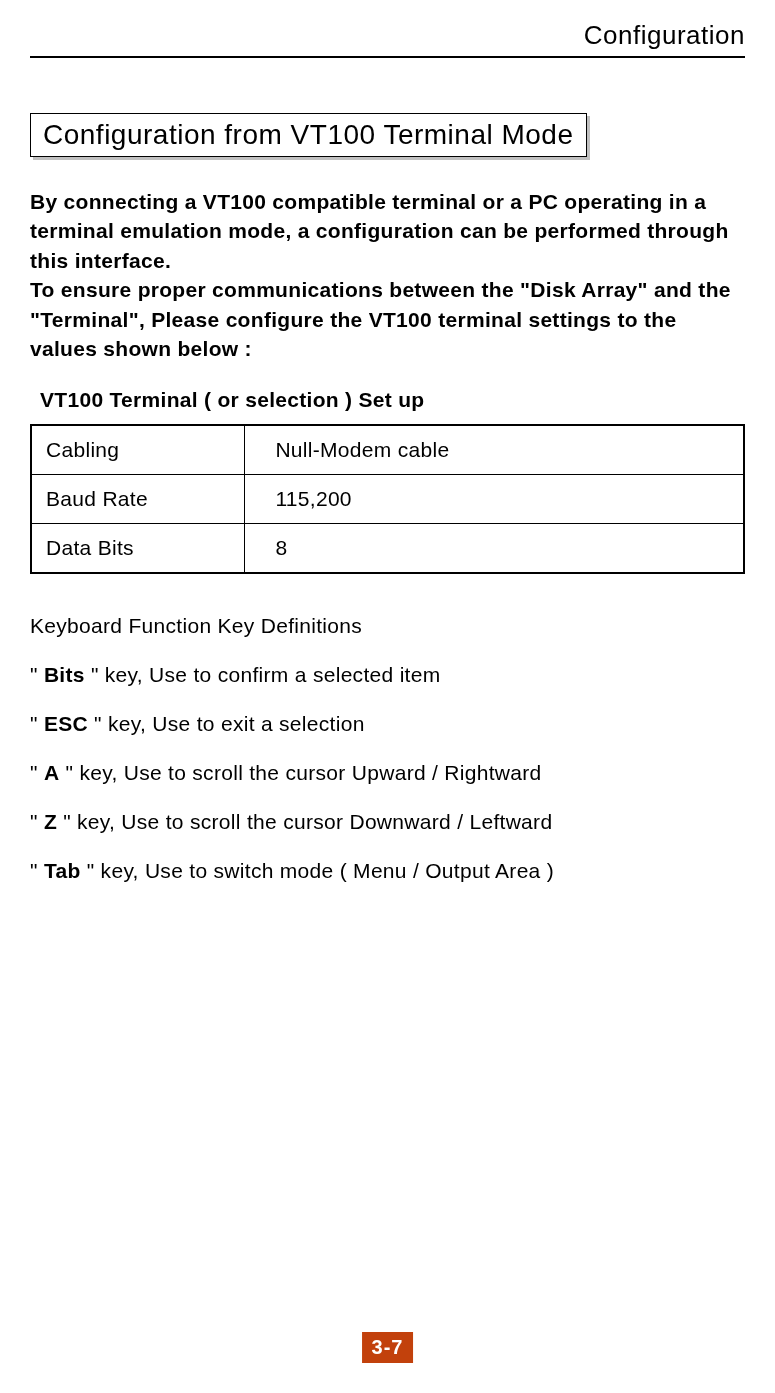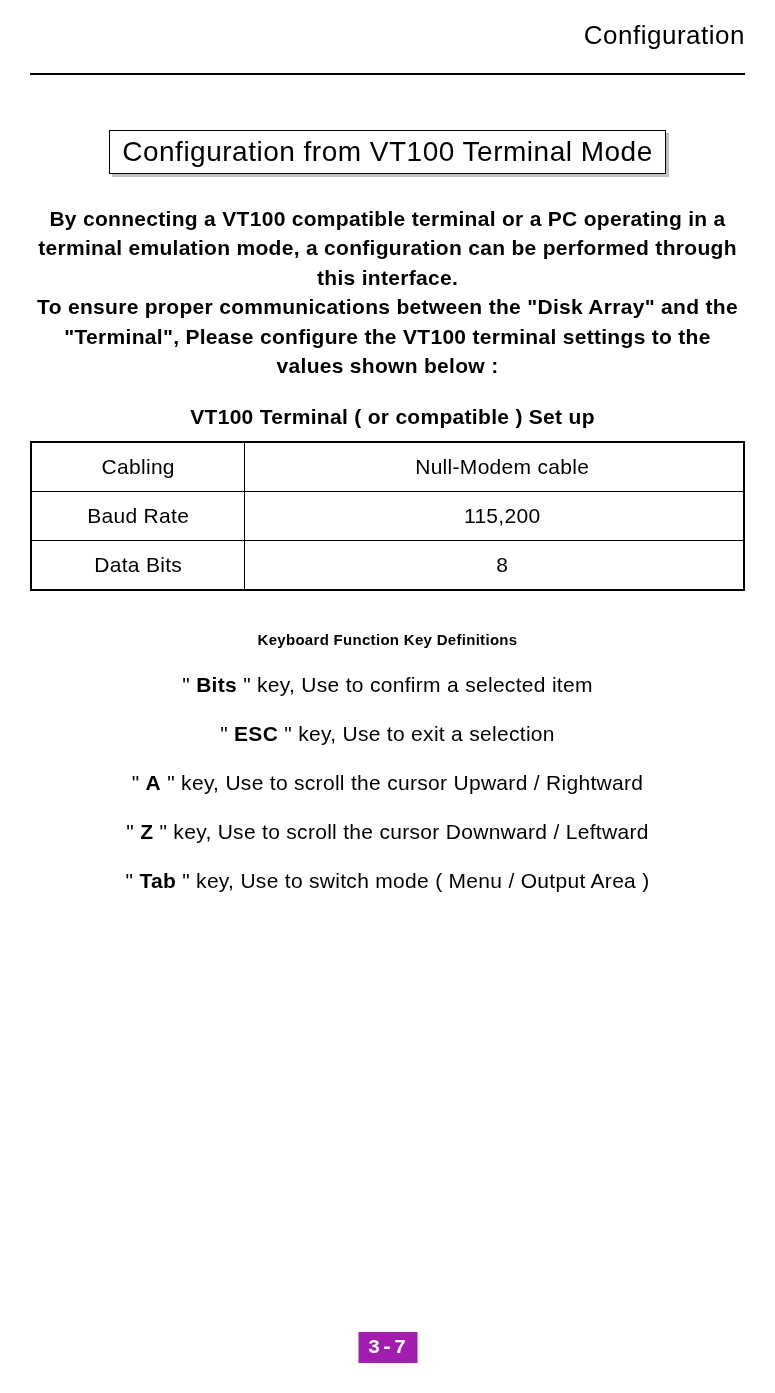--- a/index.html
+++ b/index.html
@@ -1,34 +1,33 @@
 <!DOCTYPE html>
 <html><head>
   <meta charset="utf-8">
   <style>
     * {
       margin: 0;
       padding: 0;
       box-sizing: border-box;
-      text-align: center;
     }
     body {
       font-family: "Century Gothic", "Avant Garde", sans-serif;
       width: 775px;
       height: 1393px;
       background: white;
       position: relative;
       padding: 20px 30px;
     }
     .header-title {
       text-align: right;
       font-size: 26px;
       font-weight: normal;
       letter-spacing: 0.5px;
-      margin-bottom: 22px;
+      margin-bottom: 5px;
     }
     .header-divider {
       border-bottom: 2px solid black;
       margin-bottom: 55px;
     }
     .section-title-box {
       position: relative;
       display: inline-block;
       margin-bottom: 30px;
     }
@@ -78,43 +77,43 @@
       font-size: 21px;
       letter-spacing: 0.3px;
     }
     .settings-table td:first-child {
       width: 30%;
     }
     .settings-table td:last-child {
       padding-left: 30px;
     }
     .subheading2 {
-      font-size: 15px;
-      font-weight: bold;
+      font-size: 21px;
+      font-weight: normal;
       letter-spacing: 0.3px;
       margin-bottom: 25px;
     }
     .key-line {
       font-size: 21px;
       letter-spacing: 0.3px;
       margin-bottom: 25px;
     }
     .key-bold {
       font-family: Arial, sans-serif;
       font-weight: 900;
     }
     .page-number {
       position: absolute;
       bottom: 30px;
       left: 50%;
       transform: translateX(-50%);
-      background: #a21caf;
+      background: #c2410c;
       color: white;
       padding: 4px 10px;
-      font-family: Liberation Mono, monospace;
+      font-family: Liberation Sans, sans-serif;
       font-weight: bold;
       font-size: 20px;
       letter-spacing: 1px;
       margin-top: 13px;
     }
   </style>
 </head>
 <body>
 
 
@@ -122,21 +121,21 @@
 <div class="header-title">Configuration</div>
 <div class="header-divider"></div>
 
 <div class="section-title-box">
   <div class="section-title-shadow"></div>
   <div class="section-title">Configuration from VT100 Terminal Mode</div>
 </div>
 
 <div class="body-text" id="intro-text">By connecting a VT100 compatible terminal or a PC operating in a terminal emulation mode, a configuration can be performed through this interface.<br>To ensure proper communications between the "Disk Array" and the "Terminal", Please configure the VT100 terminal settings to the values shown below :</div>
 
-<div class="subheading">VT100 Terminal ( or compatible ) Set up</div>
+<div class="subheading">VT100 Terminal ( or selection ) Set up</div>
 
 <table class="settings-table">
   <tbody id="table-body">
       <tr>
         <td>Cabling</td>
         <td>Null-Modem cable</td>
       </tr>
       <tr>
         <td>Baud Rate</td>
         <td> 115,200</td>

